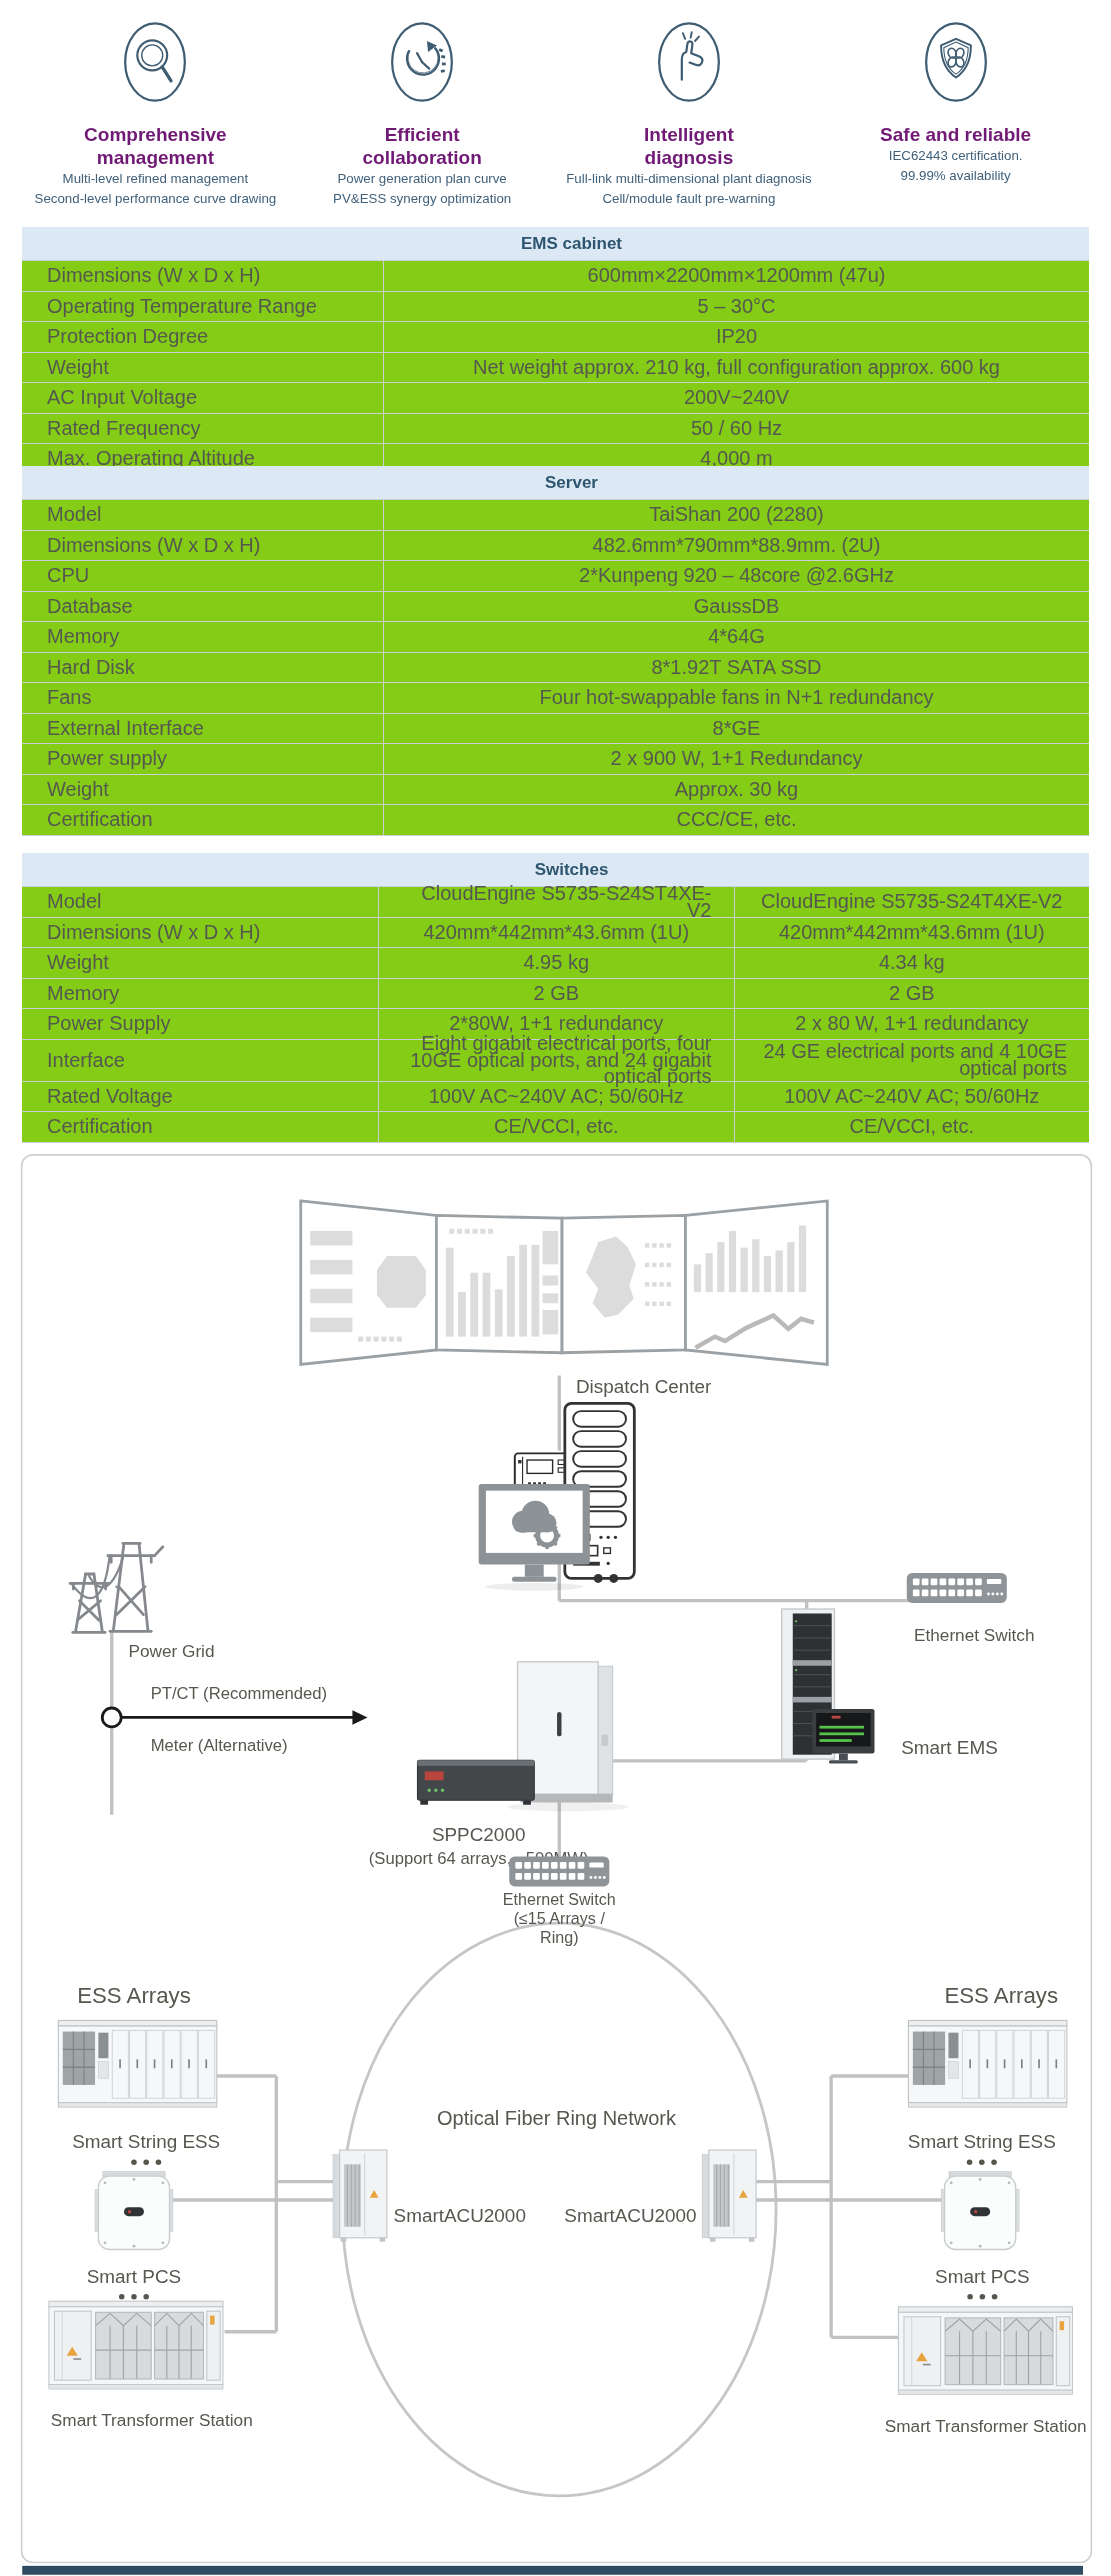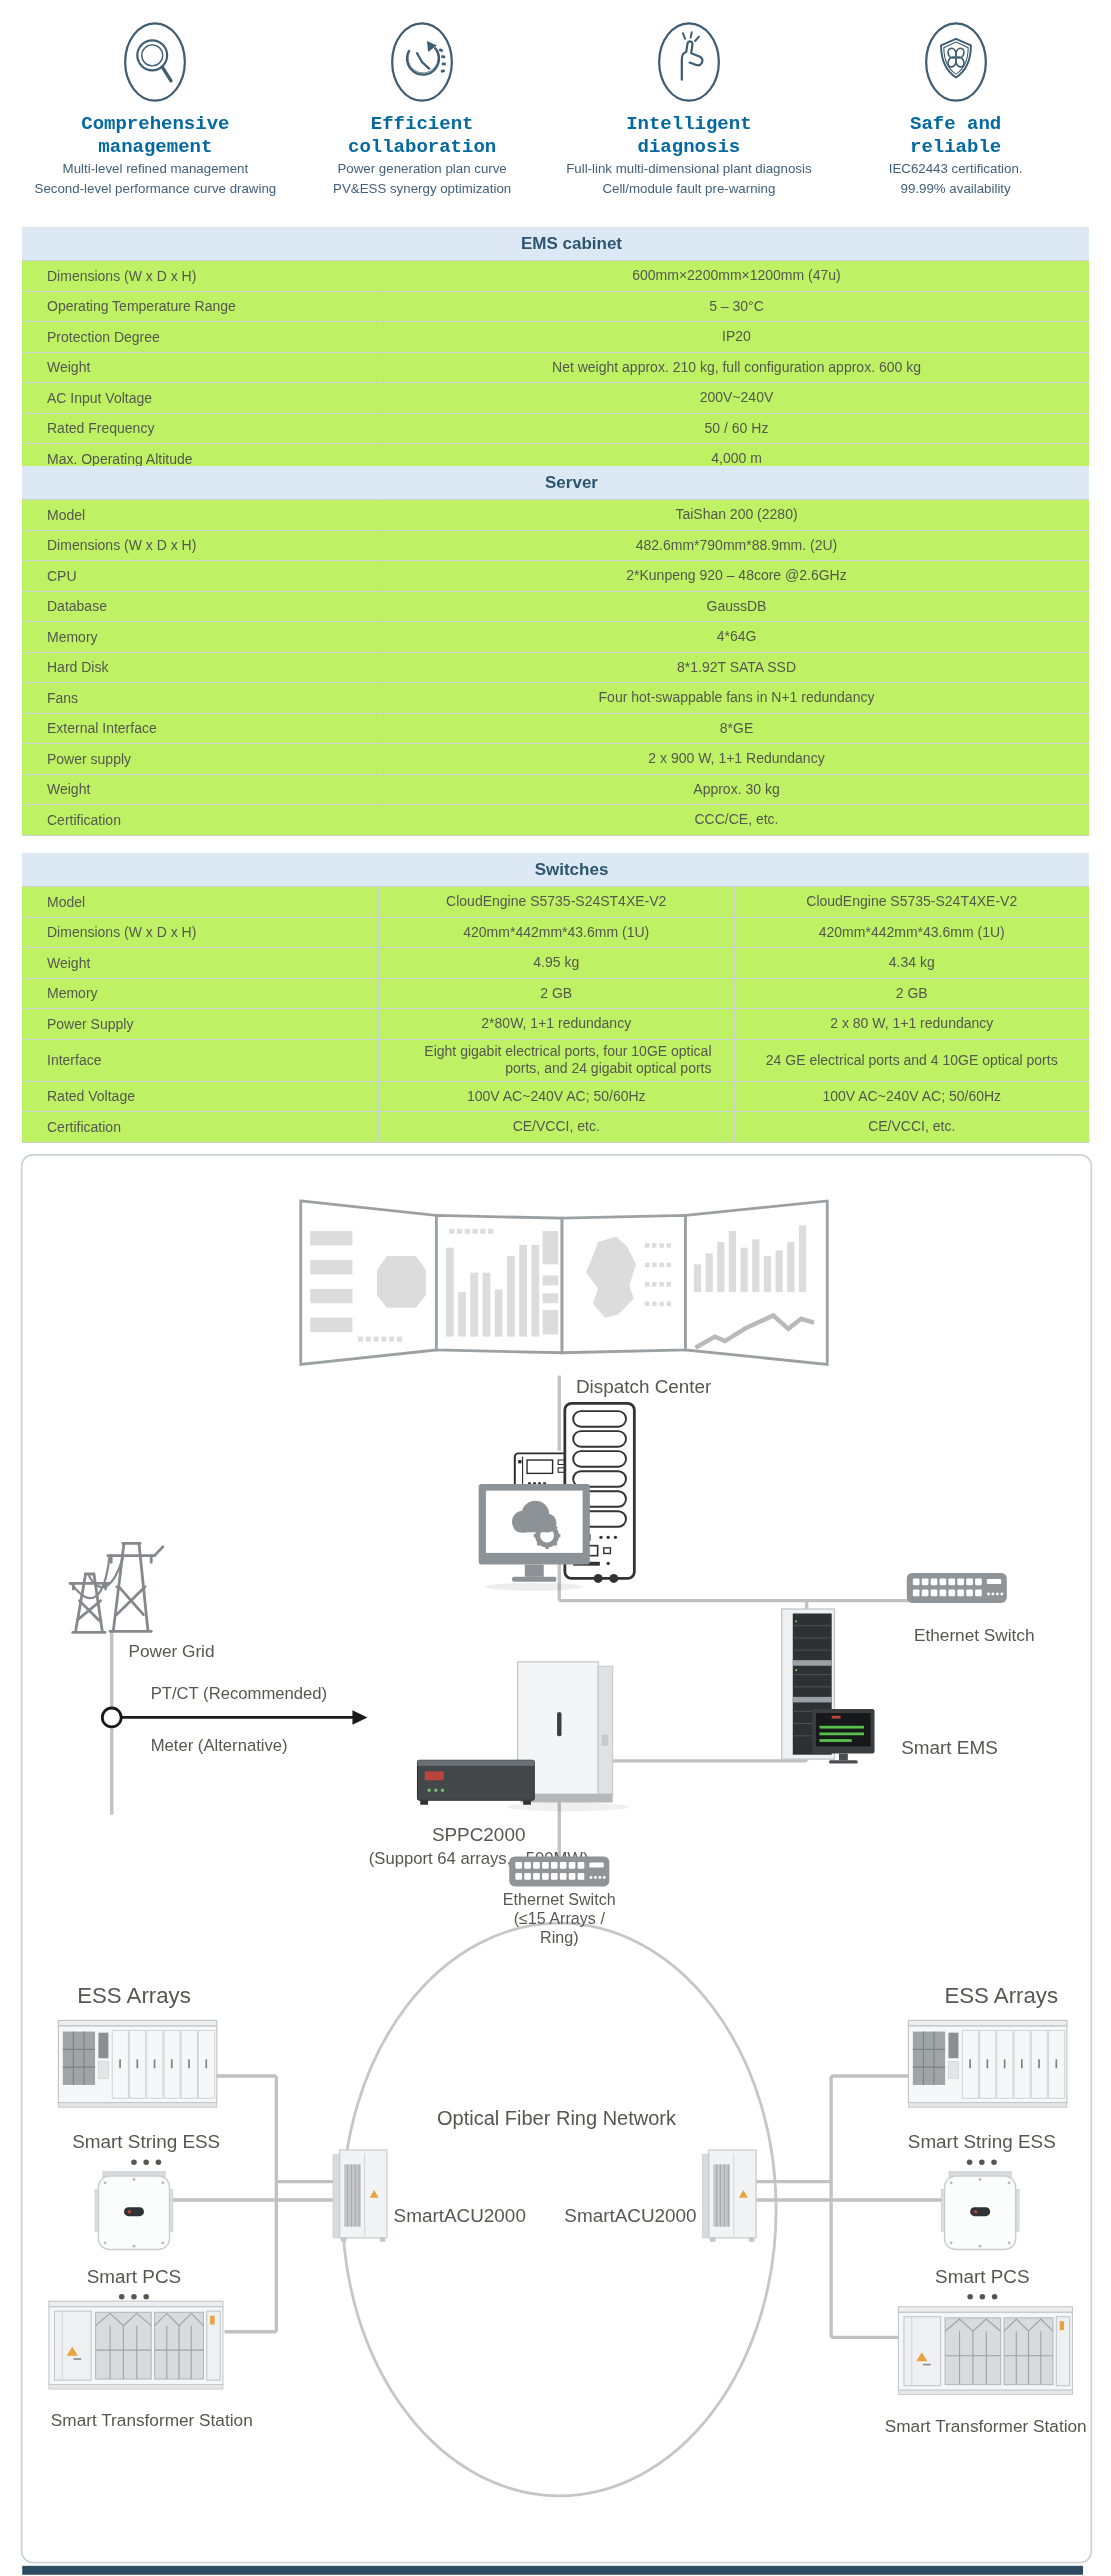--- a/index.html
+++ b/index.html
@@ -1,26 +1,26 @@
 <!DOCTYPE html>
 <html style="font-size:9px"><head>
 <meta charset="utf-8">
 <style>
   html,body{margin:0;padding:0;background:#ffffff;}
   body{width:1112px;height:2576px;position:relative;font-family:"Liberation Sans",sans-serif;color:#55584f;}
   
   .features{position:absolute;left:22px;top:20px;width:1067px;display:grid;grid-template-columns:repeat(4,1fr);}
   .feature{text-align:center;}
   .feature .icn{height:84px;}
-  .feature-title{font-size:19px;font-weight:bold;color:#0369a1;line-height:23px;margin:9px auto 0;max-width:183px;font-family:Liberation Mono, monospace;}
+  .feature-title{font-size:19px;font-weight:bold;color:#701a75;line-height:23px;margin:19px auto 0;max-width:183px;}
   .feature-sub{font-size:13.3px;color:#41617b;line-height:20px;margin-top:0;}
   
   .spec-table{position:absolute;left:22px;width:1067px;}
   .spec-header{height:33px;background:#dce9f5;color:#2e5570;font-size:17px;font-weight:bold;display:flex;align-items:center;justify-content:center;padding-left:32px;}
-  .spec-row{display:flex;border-top:0.6px solid #cbd0d4;height:29.5px;font-size:14px;background:#bef264;}
+  .spec-row{display:flex;border-top:0.6px solid #cbd0d4;height:29.5px;font-size:20px;background:#84cc16;}
   .spec-row.tall{height:41px;}
   .spec-row:last-child{border-bottom:0.6px solid #cbd0d4;}
   .cell{display:flex;align-items:center;}
   .lbl{width:336px;padding-left:25px;}
   .val{flex:1;justify-content:center;text-align:right;border-left:0.6px solid #cbd0d4;line-height:16.7px;padding:0 22px;}
   
   .diagram{position:absolute;left:19.5px;top:1153px;width:1073px;height:1423px;}
   svg text{font-family:"Liberation Sans",sans-serif;fill:#55584f;}
   .t34{font-size:34px;} .t31{font-size:31px;} .t30{font-size:30px;} .t29{font-size:29px;}
   .t36{font-size:36px;} .t40{font-size:40px;}

